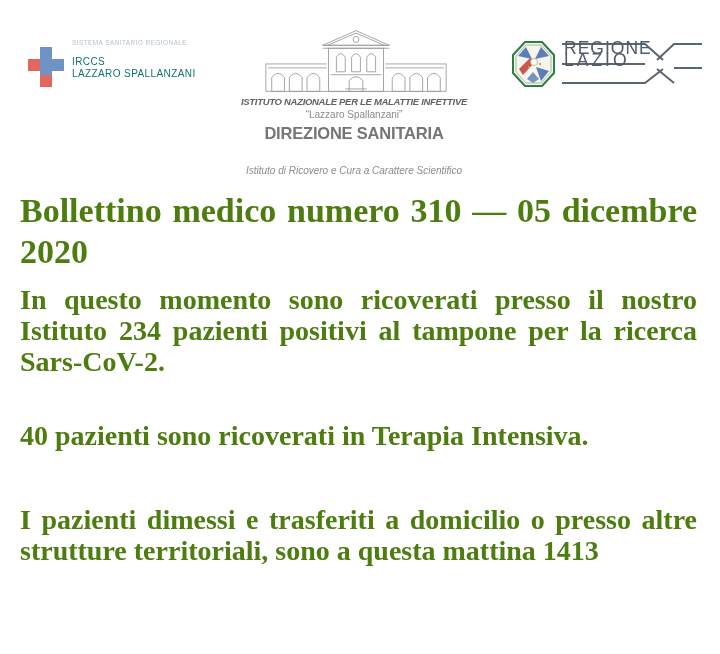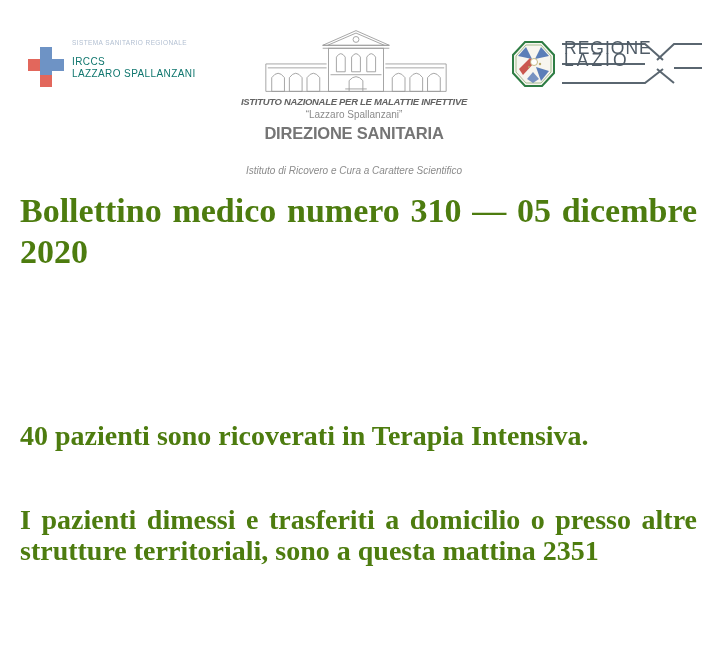--- a/index.html
+++ b/index.html
@@ -124,23 +124,28 @@
     </svg>
     <div class="lazio-word lazio-w1">REGIONE</div>
     <div class="lazio-word lazio-w2">LAZIO</div>
   </div>
 
   <div class="text-col title-block">
     <div class="line">Bollettino medico numero 310 — 05 dicembre</div>
     <div class="line last">2020</div>
   </div>
 
+  <div class="text-col para p1">
+    <div class="line">In questo momento sono ricoverati presso il nostro</div>
+    <div class="line">Istituto 234 pazienti positivi al tampone per la ricerca</div>
+    <div class="line last">Sars-CoV-2.</div>
+  </div>
 
   <div class="text-col para p2">
     <div class="line last">40 pazienti sono ricoverati in Terapia Intensiva.</div>
   </div>
 
   <div class="text-col para p3">
     <div class="line">I pazienti dimessi e trasferiti a domicilio o presso altre</div>
-    <div class="line last">strutture territoriali, sono a questa mattina 2351</div>
+    <div class="line last">strutture territoriali, sono a questa mattina 1413</div>
   </div>
 
 </div>
 
 </body></html>

